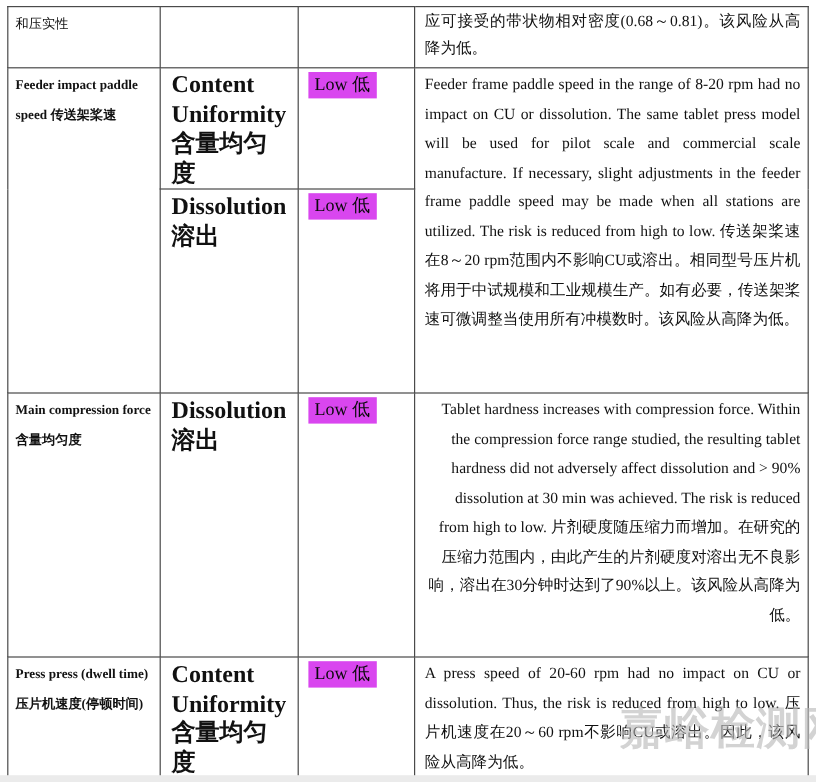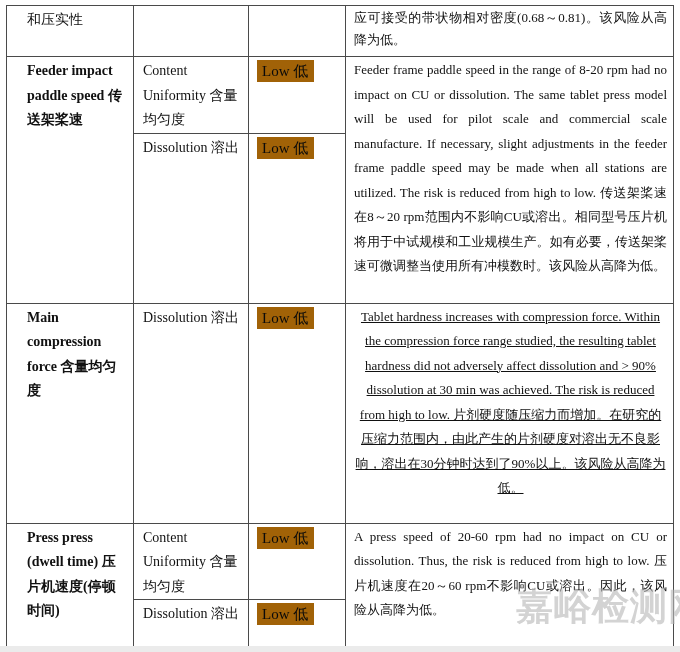--- a/index.html
+++ b/index.html
@@ -19,51 +19,51 @@
     width: 667px;
   }
   .tbl td {
     border: 1px solid #4a4a4a;
     vertical-align: top;
     color: #111;
   }
   
   td.param {
     font-weight: bold;
-    font-size: 14px;
+    font-size: 11px;
     line-height: 24.5px;
-    padding: 2px 6px 0 20px;
+    padding: 2px 6px 0 6px;
   }
   td.param.reg { font-weight: normal; }
   
   td.attr {
-    font-weight: normal;
-    font-size: 14px;
+    font-weight: bold;
+    font-size: 20px;
     line-height: 24.5px;
     padding: 2px 6px 0 9px;
   }
   
   td.risk { padding: 3px 4px 0 8px; }
   .badge {
     display: inline-block;
-    background: #a16207;
+    background: #d946ef;
     color: #0a0a0a;
     font-size: 15px;
     line-height: 20px;
     padding: 1px 6px 1px 5px;
     white-space: nowrap;
   }
   
   td.just {
     font-size: 13px;
     line-height: 24.5px;
     padding: 1px 6px 0 8px;
     text-align: justify;
   }
-  td.just.leftal { text-align: center; text-decoration: underline; }
+  td.just.leftal { text-align: right; }
   td.just.tight { line-height: 22px; }
 
   tr.r1  { height: 51px; }
   tr.r2a { height: 76px; }
   tr.r2b { height: 170px; }
   tr.r3  { height: 220px; }
   tr.r4a { height: 74px; }
   tr.r4b { height: 48px; }
 
   

